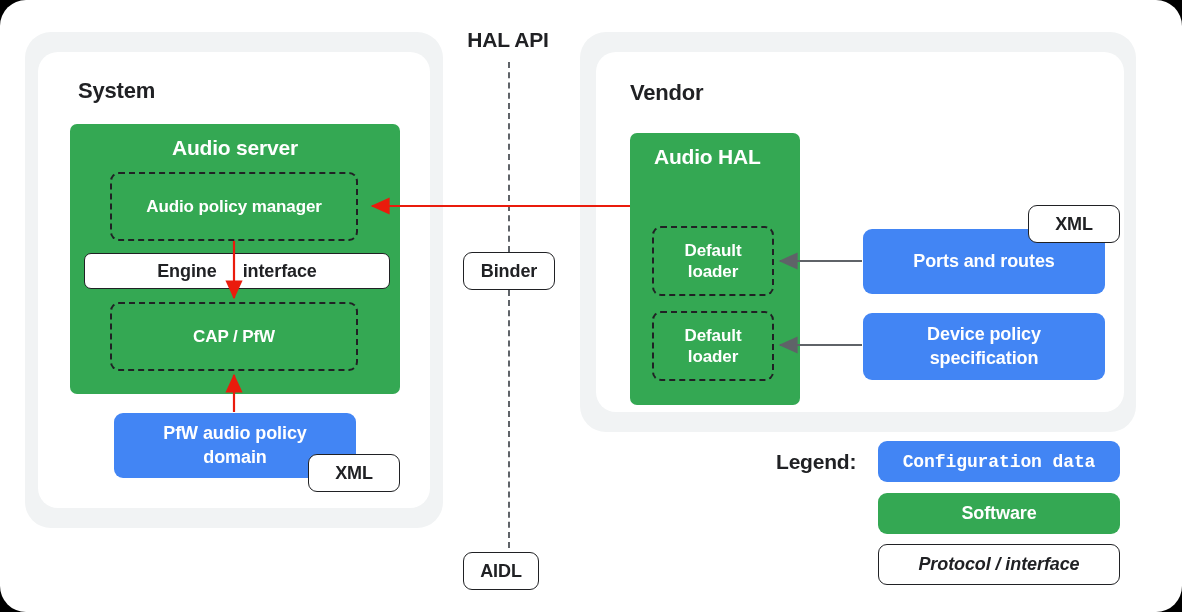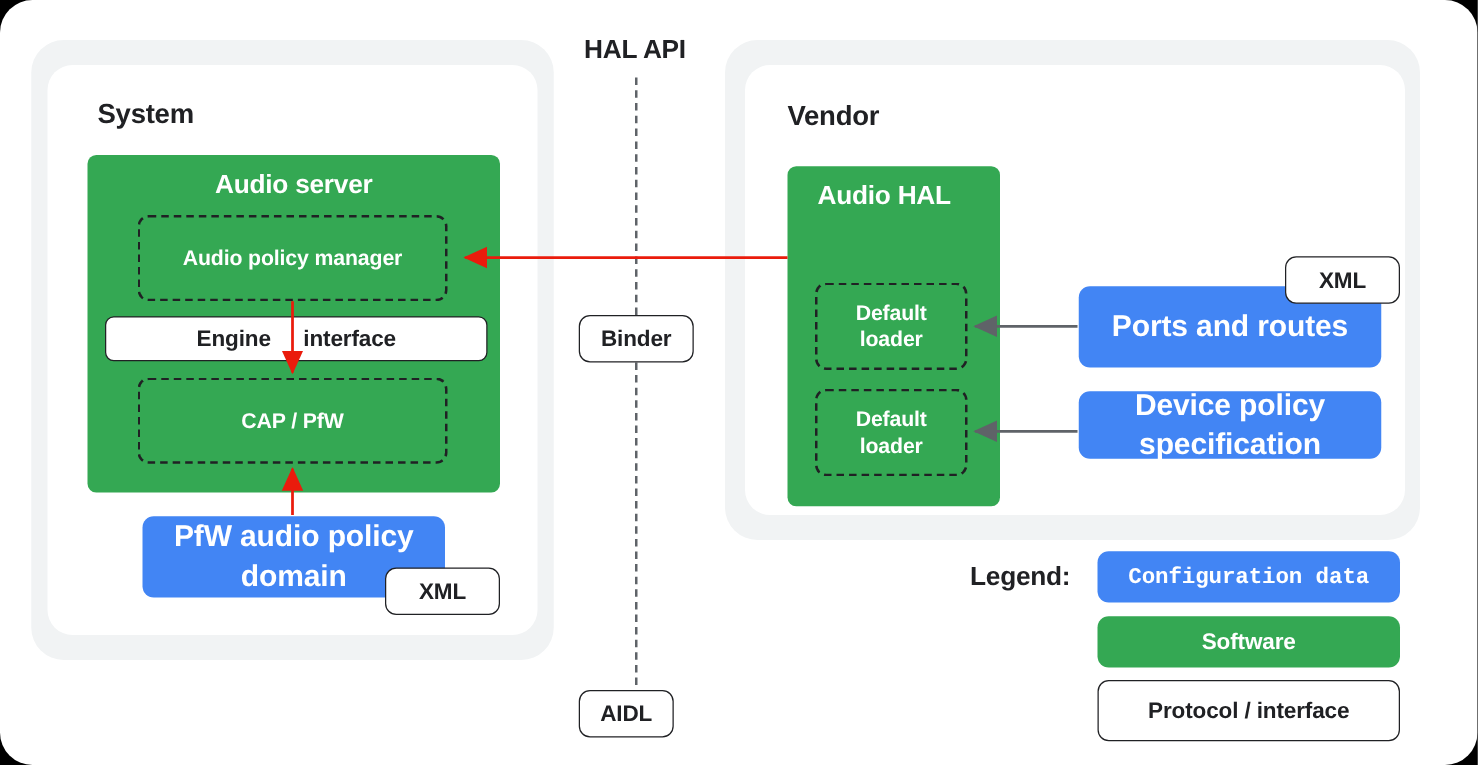--- a/index.html
+++ b/index.html
@@ -81,21 +81,21 @@
   }
 
   
   .blue-box {
     background: #4285f4;
     border-radius: 9px;
     display: flex;
     align-items: center;
     justify-content: center;
     color: #ffffff;
-    font-size: 24px;
+    font-size: 18px;
     font-weight: bold;
     text-align: center;
     line-height: 1.3;
     letter-spacing: -0.1px;
   }
 
   
   .pill {
     background: #ffffff;
     border: 2px solid #202124;
@@ -220,36 +220,36 @@
 
   <div class="abs dashed-box" style="left:652px; top:311px; width:122px; height:70px;">
     <div>
       <div>Default</div>
       <div>loader</div>
     </div>
   </div>
 
   <div class="abs blue-box" style="left:863px; top:229px; width:242px; height:65px;">Ports and routes</div>
 
-  <div class="abs blue-box" style="left:863px; top:313px; width:242px; height:54px;">
+  <div class="abs blue-box" style="left:863px; top:313px; width:242px; height:67px;">
     <div>
       <div>Device policy</div>
       <div>specification</div>
     </div>
   </div>
 
   <div class="abs pill thin" style="left:1028px; top:205px; width:92px; height:38px;">XML</div>
 
   <div class="abs legend-label" style="left:776px; top:450px;">Legend:</div>
 
   <div class="abs legend-chip blue" style="left:878px; top:441px; width:242px; height:41px;font-family:Liberation Mono, monospace;">Configuration data</div>
 
   <div class="abs legend-chip green" style="left:878px; top:493px; width:242px; height:41px;">Software</div>
 
-  <div class="abs legend-chip outline" style="left:878px; top:544px; width:242px; height:49px;">Protocol / interface</div>
+  <div class="abs legend-chip outline" style="left:878px; top:544px; width:242px; height:41px;font-style:italic;">Protocol / interface</div>
 
   <svg class="overlay" viewBox="0 0 1182 612">
     <defs>
       <marker id="ah-red" markerWidth="9" markerHeight="9" refX="8" refY="4.5" orient="auto" markerUnits="strokeWidth">
         <path d="M0,0.6 L8.6,4.5 L0,8.4 z" fill="#ea1b0c"></path>
       </marker>
       <marker id="ah-gray" markerWidth="9" markerHeight="9" refX="8" refY="4.5" orient="auto" markerUnits="strokeWidth">
         <path d="M0,0.6 L8.6,4.5 L0,8.4 z" fill="#5f6368"></path>
       </marker>
     </defs>

